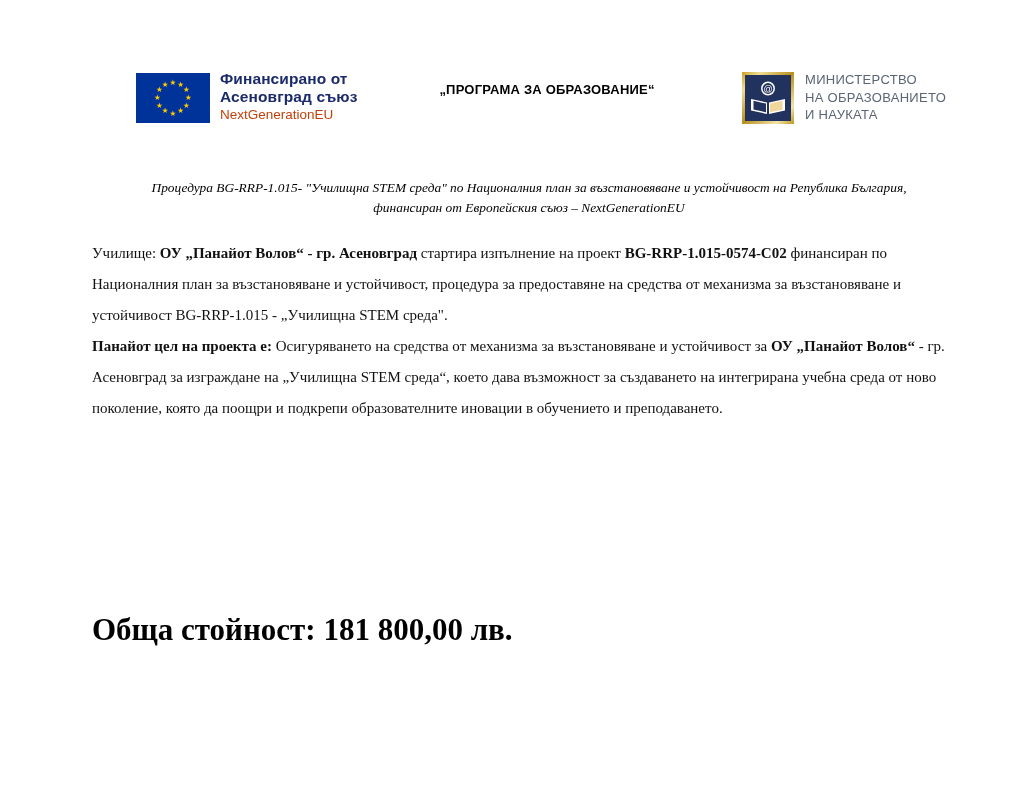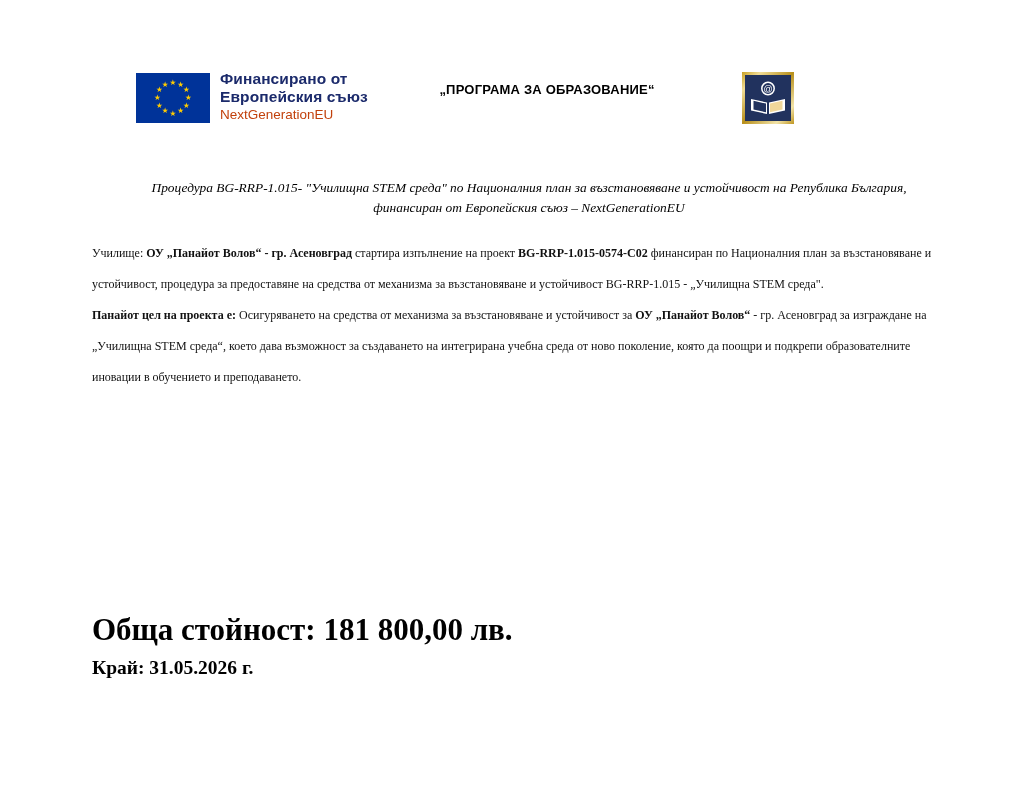--- a/index.html
+++ b/index.html
@@ -143,21 +143,21 @@
     color: #000000;
   }
 
   
   .body-text {
     position: absolute;
     left: 92px;
     top: 238px;
     width: 862px;
     font-family: "Liberation Serif", serif;
-    font-size: 12px;
+    font-size: 15px;
     line-height: 31px;
     color: #111111;
     text-align: left;
   }
   .body-text p {
     margin: 0 0 0 0;
   }
   .body-text .para {
     margin-bottom: 0px;
   }
@@ -199,21 +199,21 @@
         <span class="eu-star" style="left: 44.75px; top: 38.4234px;"></span>
         <span class="eu-star" style="left: 37px; top: 40.5px;"></span>
         <span class="eu-star" style="left: 29.25px; top: 38.4234px;"></span>
         <span class="eu-star" style="left: 23.5766px; top: 32.75px;"></span>
         <span class="eu-star" style="left: 21.5px; top: 25px;"></span>
         <span class="eu-star" style="left: 23.5766px; top: 17.25px;"></span>
         <span class="eu-star" style="left: 29.25px; top: 11.5766px;"></span>
       </div>
     <div class="eu-text">
       <div class="eu-title-l1">Финансирано от</div>
-      <div class="eu-title-l2">Европейския съюз</div>
+      <div class="eu-title-l2">Асеновград съюз</div>
       <div class="eu-subtitle">NextGenerationEU</div>
     </div>
   </div>
 
   <div class="agency-title">
     <div>„ПРОГРАМА ЗА ОБРАЗОВАНИЕ“</div>
   </div>
 
   <div class="ministry-block">
     <div class="ministry-emblem">
@@ -221,20 +221,25 @@
         <svg width="100%" height="100%" viewBox="0 0 46 46">
           <circle cx="23" cy="13.5" r="6.2" fill="none" stroke="#ffffff" stroke-width="1.5"></circle>
           <text x="23" y="17" font-size="9" fill="#ffffff" text-anchor="middle" font-family="Liberation Sans, sans-serif">@</text>
           <path d="M6 24 L22 27.5 L22 39 L6 35.5 Z" fill="#ffffff"></path>
           <path d="M40 24 L24 27.5 L24 39 L40 35.5 Z" fill="#ffffff"></path>
           <path d="M8.5 25.8 L21 28.6 L21 37.3 L8.5 34.5 Z" fill="#21325e"></path>
           <path d="M37.5 25.8 L25 28.6 L25 37.3 L37.5 34.5 Z" fill="#f0d79a"></path>
         </svg>
       </div>
     </div>
+    <div class="ministry-text">
+      <div>МИНИСТЕРСТВО</div>
+      <div>НА ОБРАЗОВАНИЕТО</div>
+      <div>И НАУКАТА</div>
+    </div>
   </div>
 </div>
 
 <div class="procedure">
   <span>Процедура BG-RRP-1.015- "Училищна STEM среда" по Националния план за възстановяване и устойчивост на Република България,</span>
   <span>финансиран от Европейския съюз – NextGenerationEU</span>
 </div>
 
 <div class="body-text">
 
@@ -243,14 +248,13 @@
   </p>
 
   <p class="para">
     <b>Панайот цел на проекта е:</b><span> Осигуряването на средства от механизма за възстановяване и устойчивост за </span><b>ОУ „Панайот Волов“</b><span> - гр. Асеновград  за изграждане на „Училищна STEM среда“, което дава възможност за създаването на интегрирана учебна среда от ново поколение, която да поощри и подкрепи образователните иновации в обучението и преподаването.</span>
   </p>
 
 </div>
 
 <div class="summary">
   <div class="summary-total">Обща стойност: 181 800,00 лв.</div>
-  <div class="summary-line">Край: 31.05.2026 г.</div>
 </div>
 
 </body></html>

